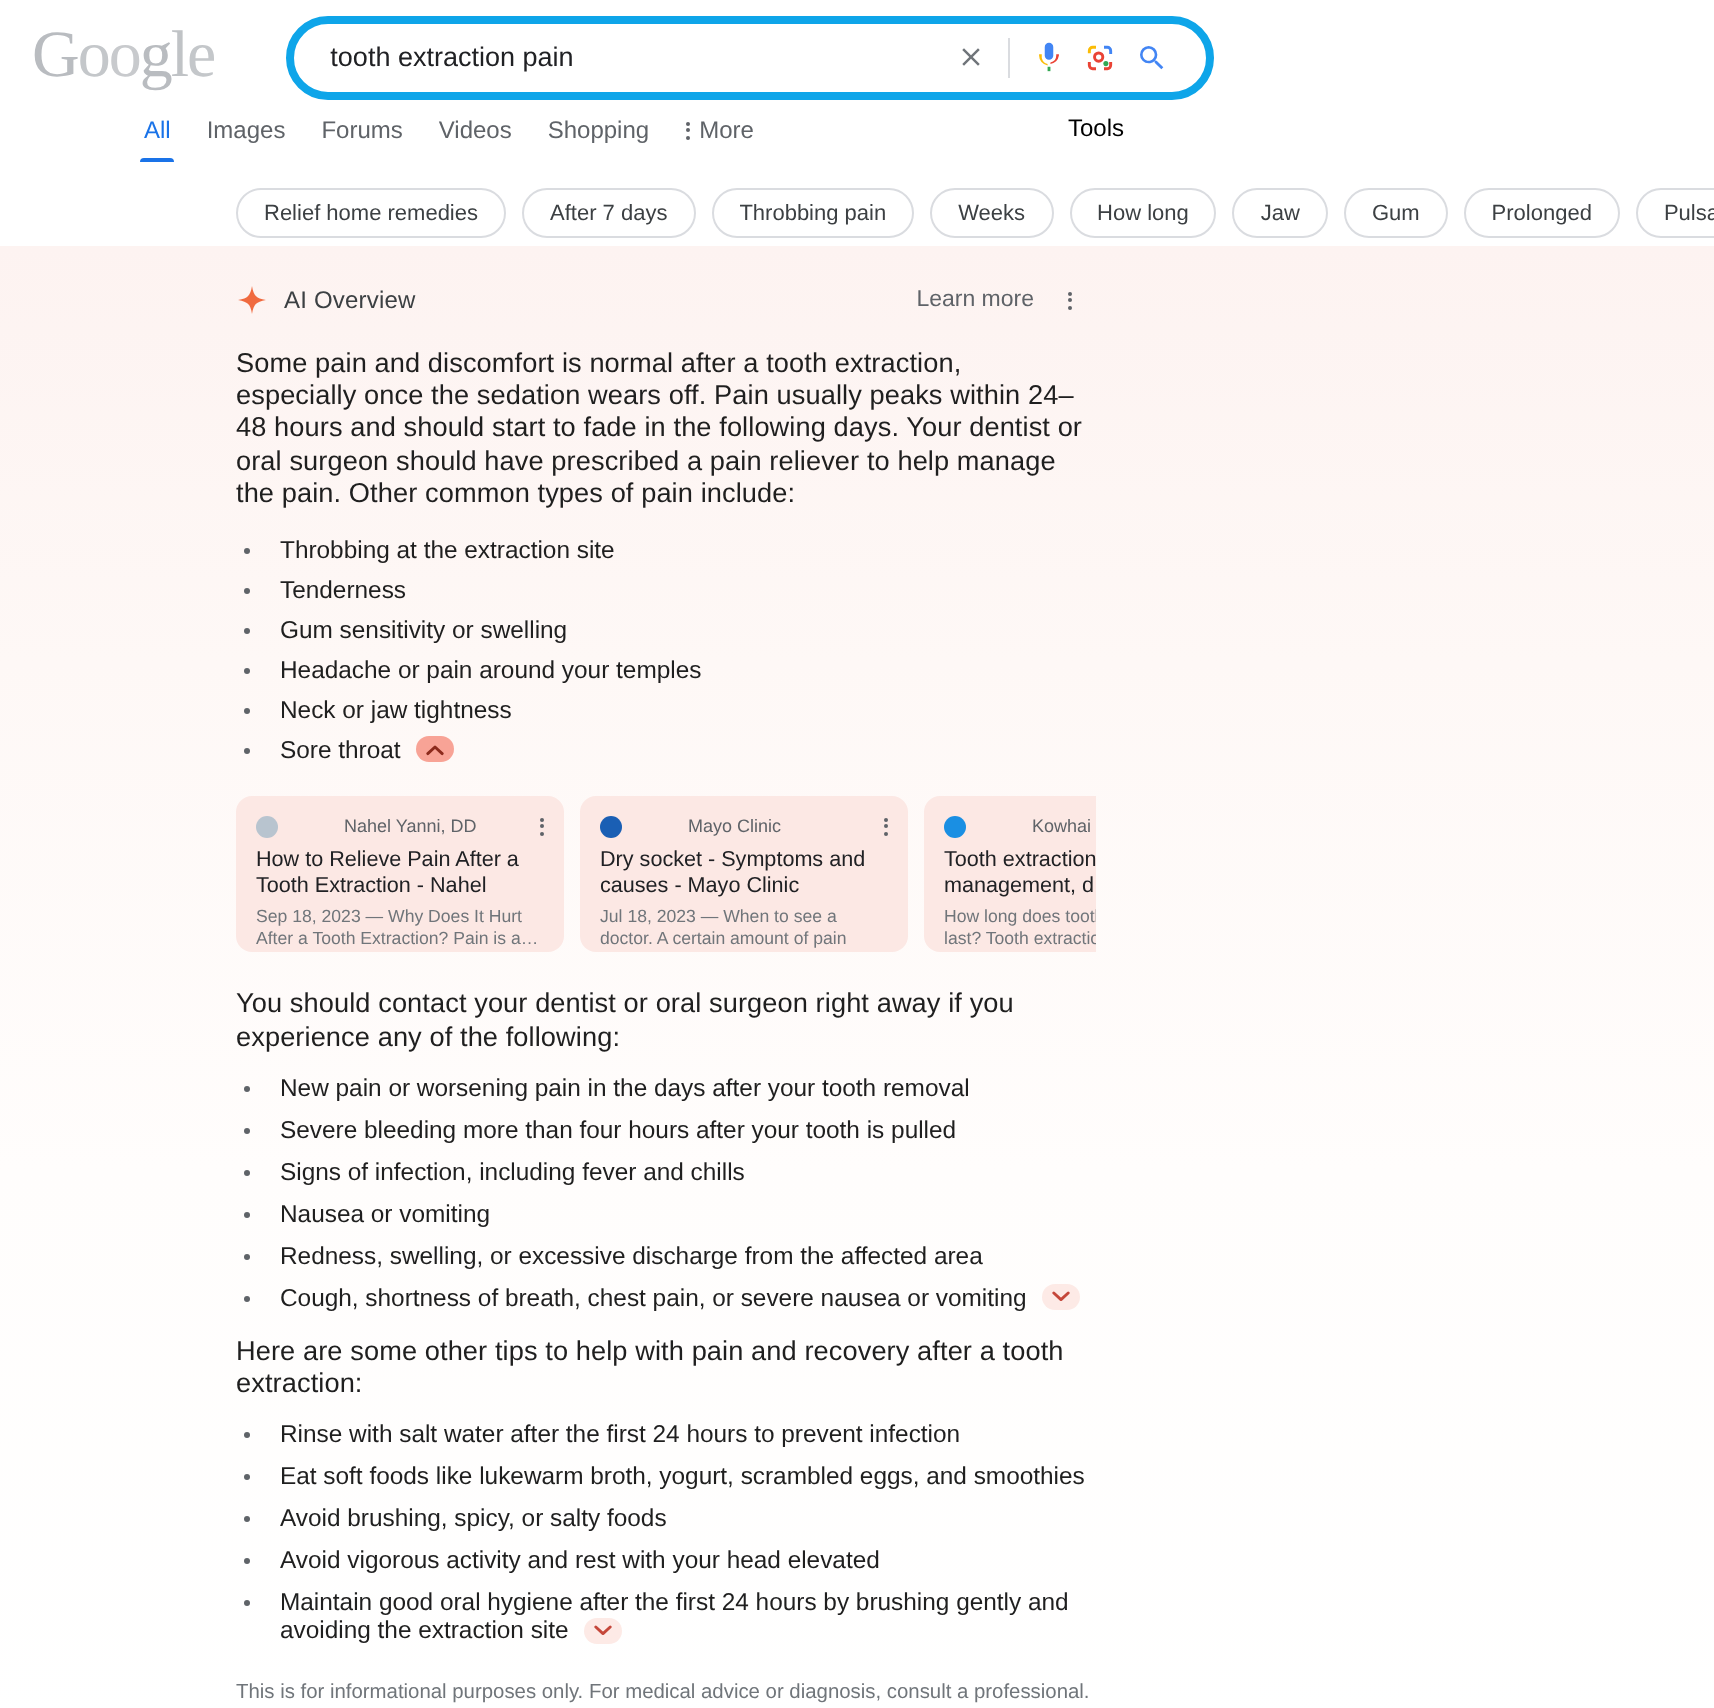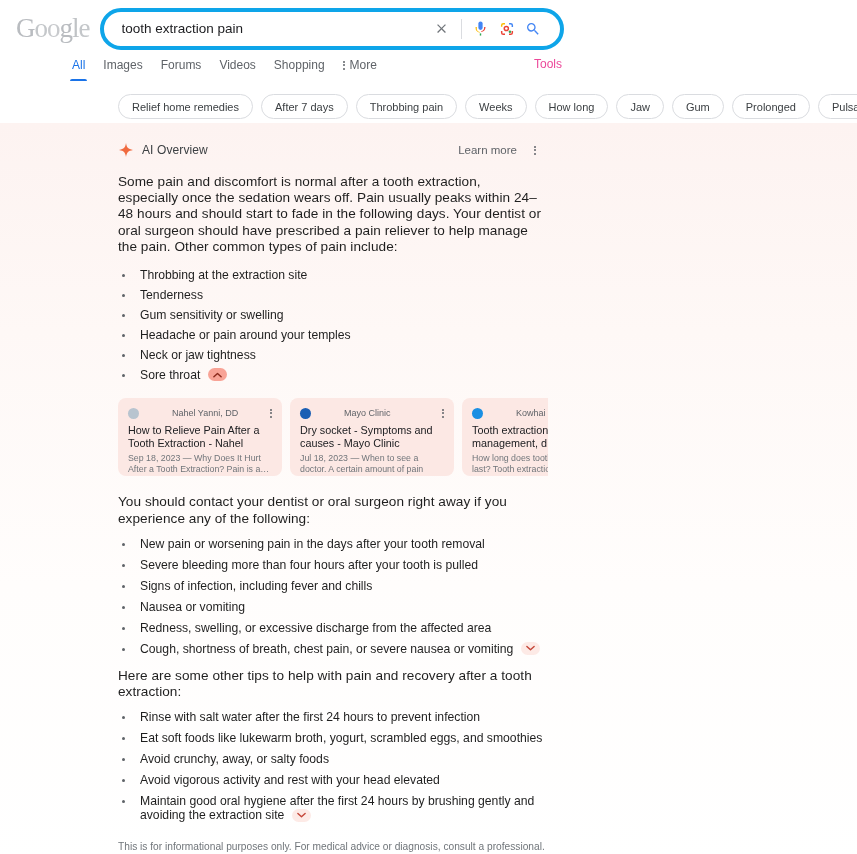--- a/index.html
+++ b/index.html
@@ -16,25 +16,25 @@
   .header {
     position: relative;
     height: 57px;
     display: flex;
     align-items: center;
     padding-left: 16px;
     background: #fff;
   }
   .g-logo {
     font-family: "Liberation Serif", serif;
-    font-size: 27px;
+    font-size: 33px;
     letter-spacing: -1px;
     user-select: none;
     white-space: nowrap;
-    margin-right: 10px;
+    margin-right: 36px;
     margin-left: 0px;
   }
   .g-logo span { font-weight: 400; }
   .gl-b { color: #b9bcc0; }
   .gl-r { color: #c4c7ca; }
   .gl-y { color: #c8cacd; }
   .gl-g { color: #c0c3c6; }
 
   .searchbar {
     position: relative;
@@ -95,21 +95,21 @@
   .navtab.more { display: flex; align-items: center; gap: 5px; }
   .dots-v {
     display: inline-flex; flex-direction: column; gap: 1.5px;
   }
   .dots-v i { width: 2px; height: 2px; background: #5f6368; border-radius: 50%; display: block; }
   .tools-btn {
     position: absolute;
     left: 534px;
     top: 0;
     font-size: 12px;
-    color: #ec4899;
+    color: #000000;
     cursor: pointer;
   }
   .nav-underline {
     position: absolute;
     left: 0; right: 0; top: 82px;
     height: 1px; background: #ebebeb;
   }
 
   
   .chiprow {
@@ -446,21 +446,21 @@
               </svg>
           </span>
         </li>
       </ul>
 
       <p class="aio-para tight">Here are some other tips to help with pain and recovery after a tooth extraction:</p>
 
       <ul class="aio-list">
         <li class="gap"><span>Rinse with salt water after the first 24 hours to prevent infection</span></li>
         <li class="gap"><span>Eat soft foods like lukewarm broth, yogurt, scrambled eggs, and smoothies</span></li>
-        <li class="gap"><span>Avoid crunchy, away, or salty foods</span></li>
+        <li class="gap"><span>Avoid brushing, spicy, or salty foods</span></li>
         <li class="gap"><span>Avoid vigorous activity and rest with your head elevated</span></li>
         <li class="gap">
           <span>Maintain good oral hygiene after the first 24 hours by brushing gently and avoiding the extraction site</span>
           <span class="chev down">
             <svg width="9" height="6" viewBox="0 0 10 6">
                 <path d="M1 1.3L5 5 9 1.3" fill="none" stroke="#c5473a" stroke-width="1.6" stroke-linecap="round" stroke-linejoin="round"></path>
               </svg>
           </span>
         </li>
       </ul>

